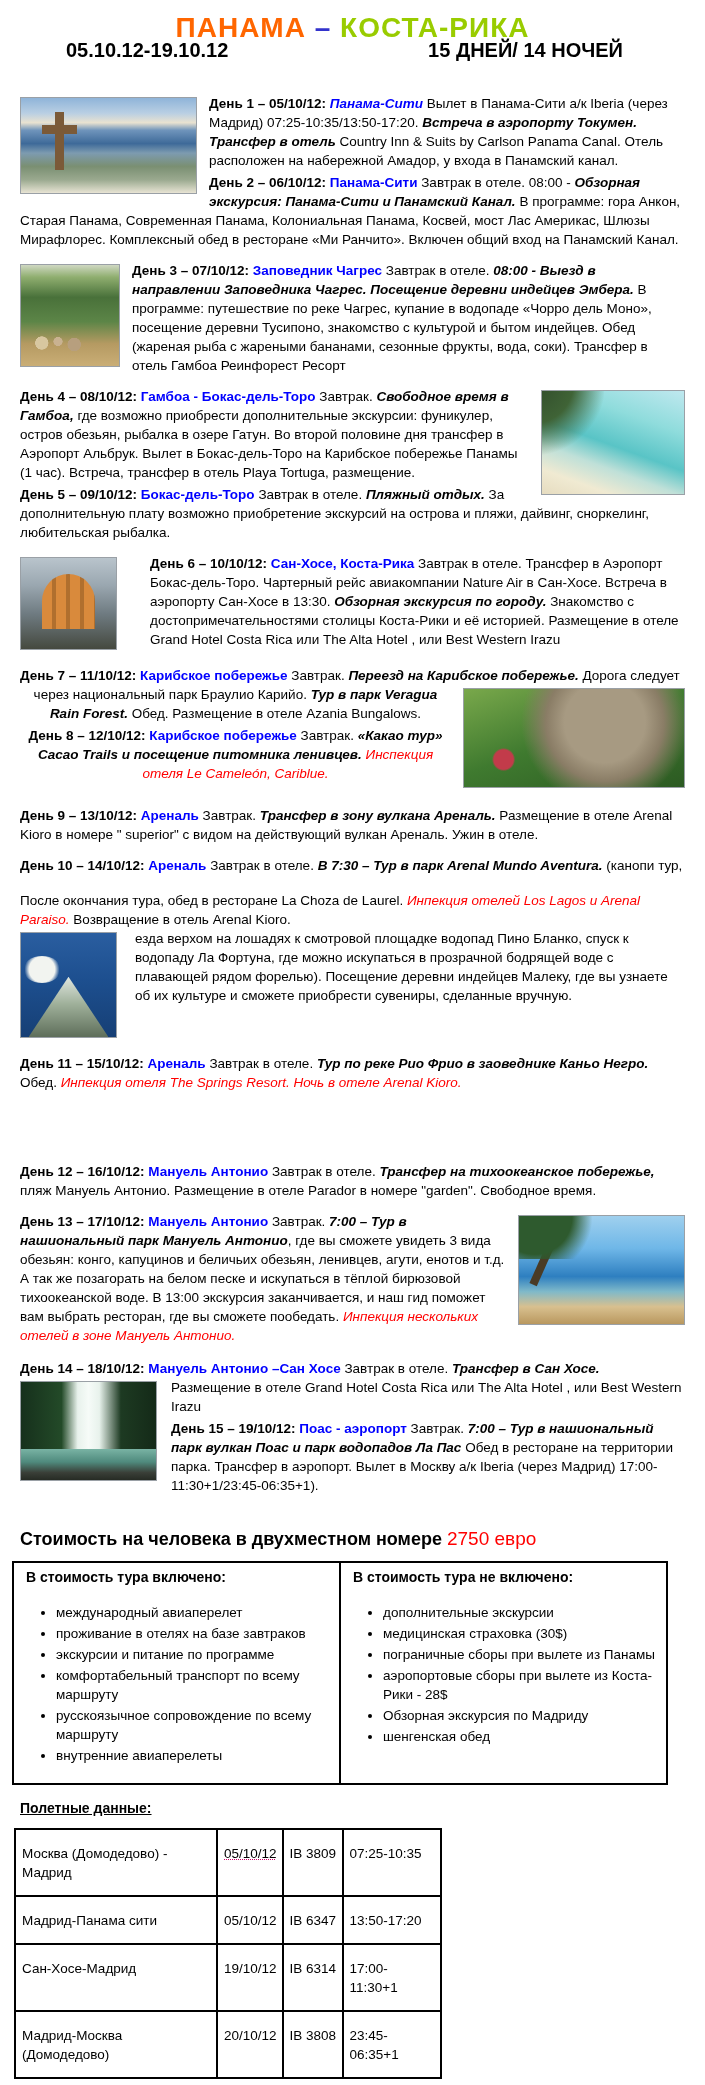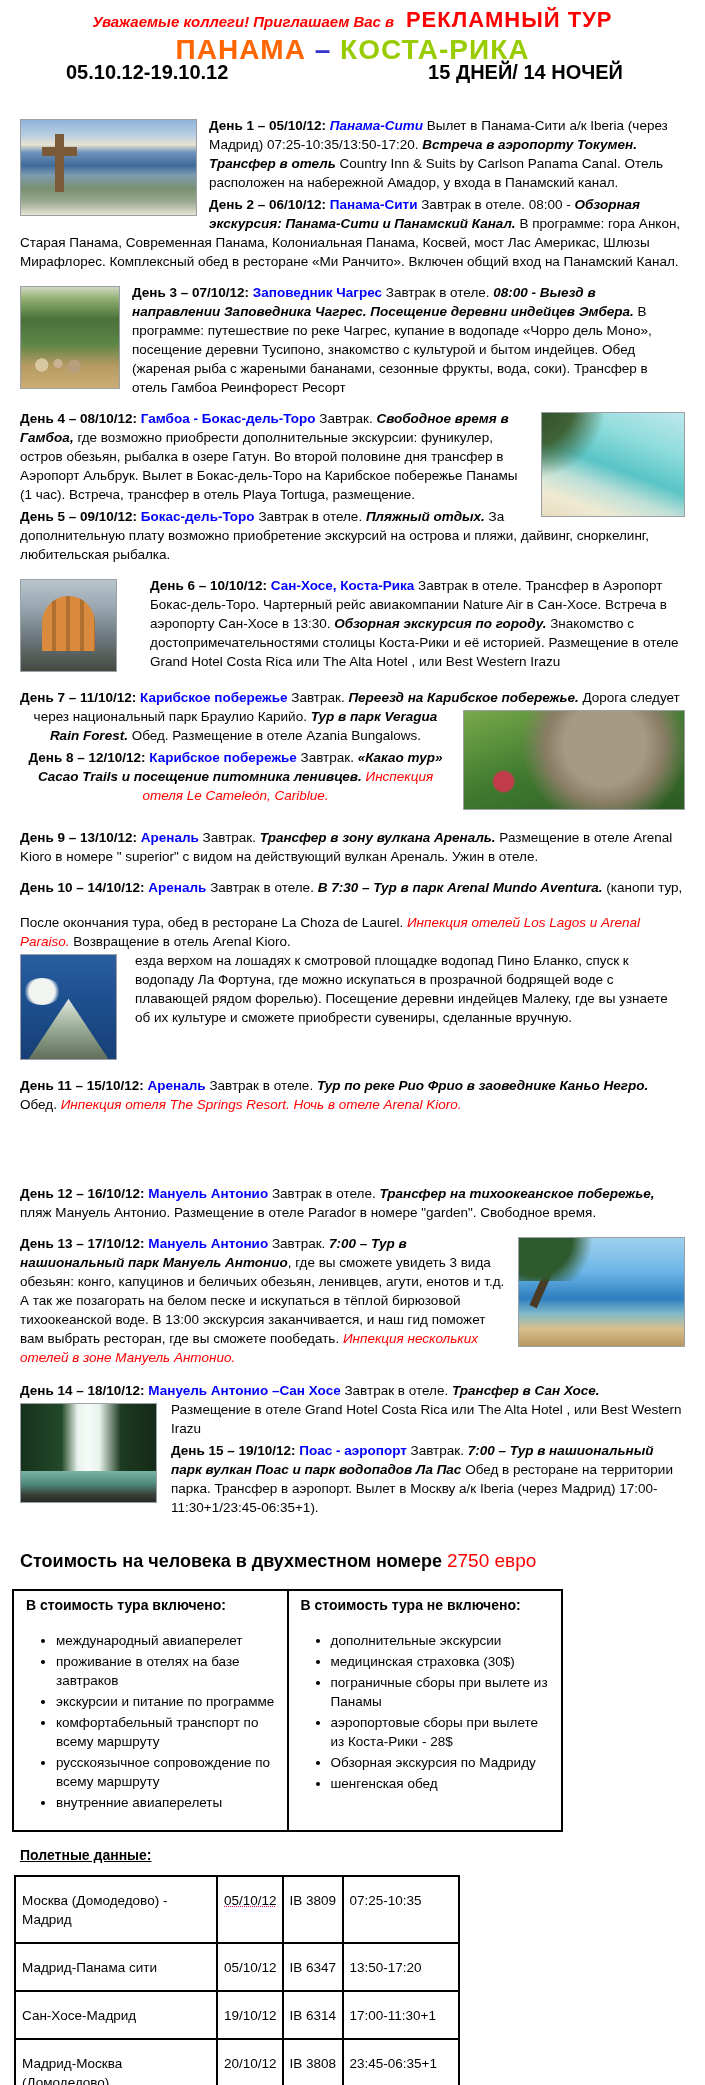--- a/index.html
+++ b/index.html
@@ -63,42 +63,38 @@
   .img-palm::after{content:"";position:absolute;left:-12%;top:-16%;width:72%;height:56%;
     background:radial-gradient(circle at 30% 30%,#2e5a2e 0 40%,rgba(0,0,0,0) 62%);}
   .img-waterfall{background:linear-gradient(90deg,#16301c 0%,#234a28 30%,#e8f2ec 42%,#f6fbf8 50%,#e8f2ec 58%,#1d3a22 74%,#142a18 100%);}
   .img-waterfall::after{content:"";position:absolute;left:0;right:0;bottom:0;height:32%;
     background:linear-gradient(180deg,#79b3a4 0%,#4f8a7d 42%,#3a3f38 76%,#262b24 100%);}
   
   .price-line{margin-top:34px;font-size:18px;font-weight:bold;}
   .price-value{color:var(--red);font-size:19px;font-weight:normal;}
   
   table{border-collapse:collapse;}
-  .inc-table{margin:18px 0 0 -8px;width:551px;}
+  .inc-table{margin:12px 0 0 -8px;width:656px;}
   .inc-table td{border:2px solid #000;width:50%;vertical-align:top;padding:5px 8px 16px 12px;}
   .inc-title{font-weight:bold;font-size:14px;}
   .inc-table ul{margin:16px 0 0 30px;padding:0;}
   .inc-table li{margin:0 0 2px 0;}
   
   .flights-title{margin-top:14px;font-weight:bold;font-size:14px;text-decoration:underline;}
   .flights-table{margin:10px 0 0 -6px;}
   .flights-table td{border:2px solid #000;vertical-align:top;font-weight:normal;padding:14px 5px 13px 6px;}
-  .fl-route{width:202px;} .fl-date{width:64px;} .fl-num{width:60px;} .fl-time{width:116px;}
+  .fl-route{width:202px;} .fl-date{width:64px;} .fl-num{width:60px;} .fl-time{width:98px;}
   .spell{text-decoration:underline dotted #c06;text-decoration-thickness:1px;}
 </style>
 </head>
 <body>
 
 <div class="page">
 
   <div class="header">
-    <div>
-      <span class="invite">Уважаемые коллеги! Приглашаем Вас в</span>
-      <span class="promo">РЕКЛАМНЫЙ ТУР</span>
-    </div>
     <div class="title-line">
       <span class="t-orange">ПАНАМА</span>
       <span class="t-dash">–</span>
       <span class="t-green">КОСТА-РИКА</span>
     </div>
     <div class="dates-row">
       <span>05.10.12-19.10.12</span>
       <span>15 ДНЕЙ/ 14 НОЧЕЙ</span>
     </div>
   </div>

